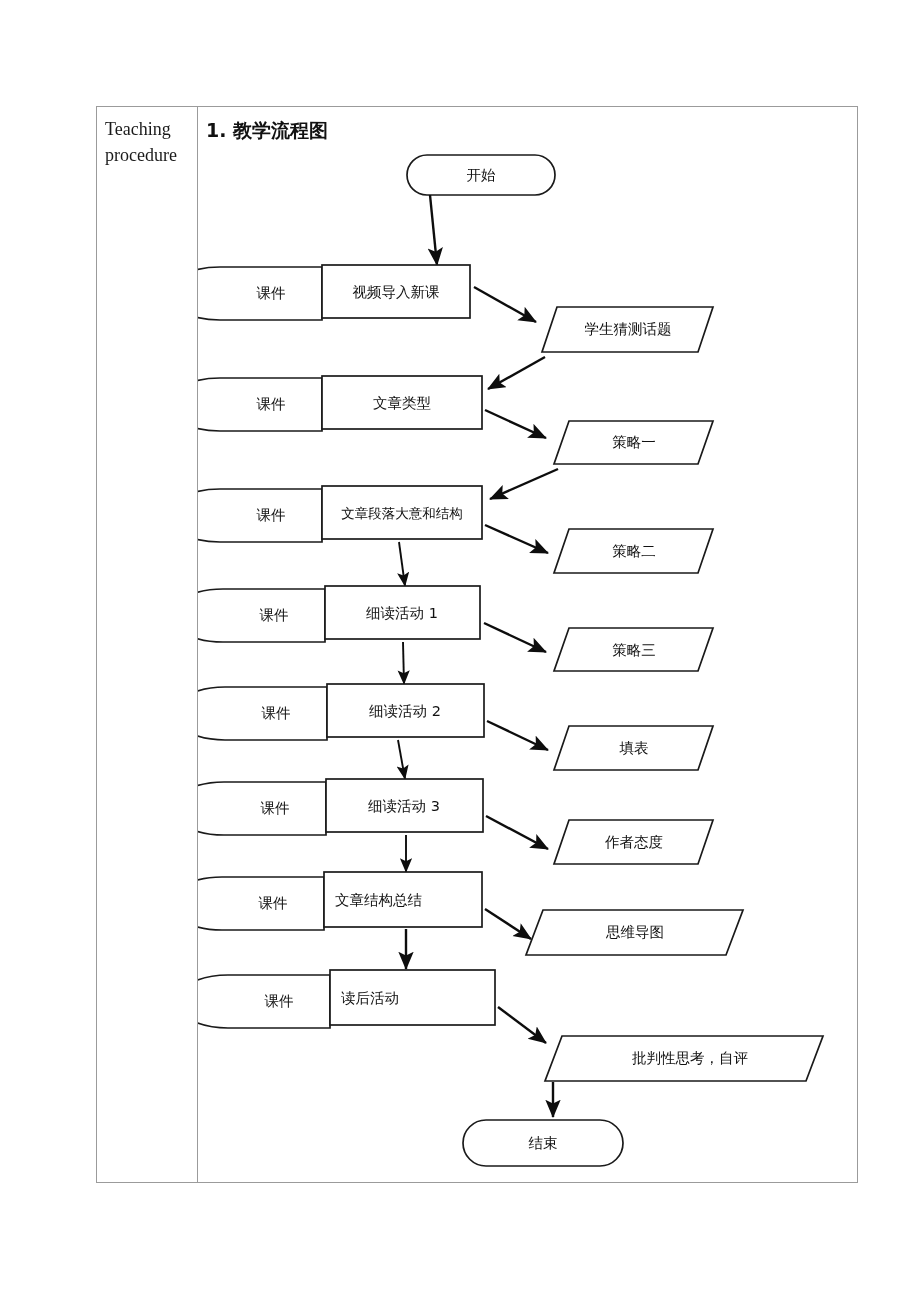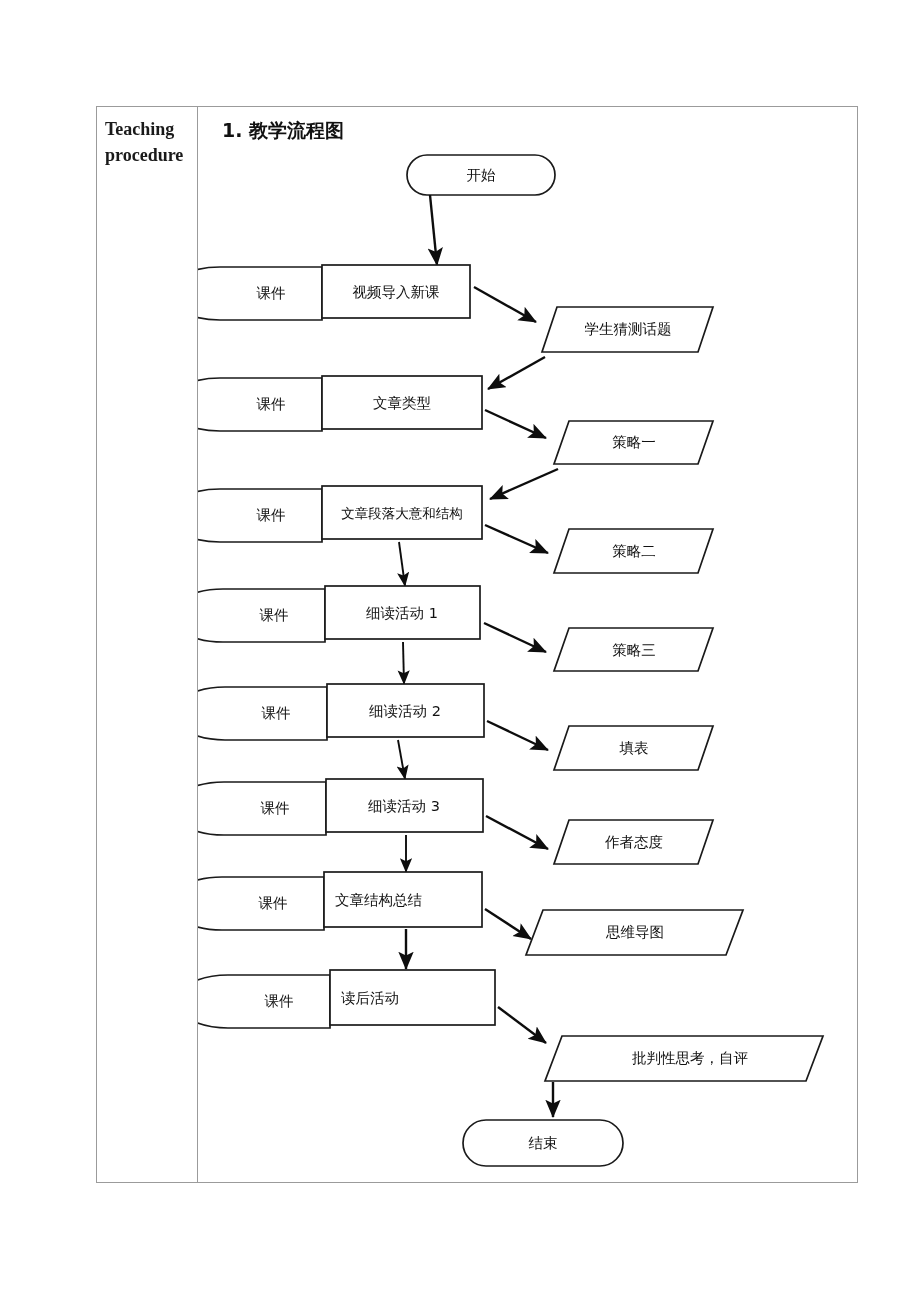--- a/index.html
+++ b/index.html
@@ -25,36 +25,35 @@
     border: 1px solid #9b9b9b;
     box-sizing: border-box;
     display: flex;
     background: #fff;
   }
   #label-cell {
     width: 101px;
     box-sizing: border-box;
     border-right: 1px solid #9b9b9b;
     padding: 10px 8px 0 8px;
-    font-weight: bold;
   }
   #label-cell .label-text {
     font-family: "Liberation Serif", "DejaVu Serif", serif;
     font-size: 18px;
     line-height: 1.42;
     color: #1a1a1a;
   }
   #content-cell {
     flex: 1;
     position: relative;
     box-sizing: border-box;
   }
   #section-heading {
     position: absolute;
-    left: 24px;
+    left: 8px;
     top: 11px;
     font-family: "DejaVu Sans", "Liberation Sans", sans-serif;
     font-size: 19px;
     font-weight: bold;
     color: #111;
     white-space: nowrap;
   }
 
   
   #flow-svg {

